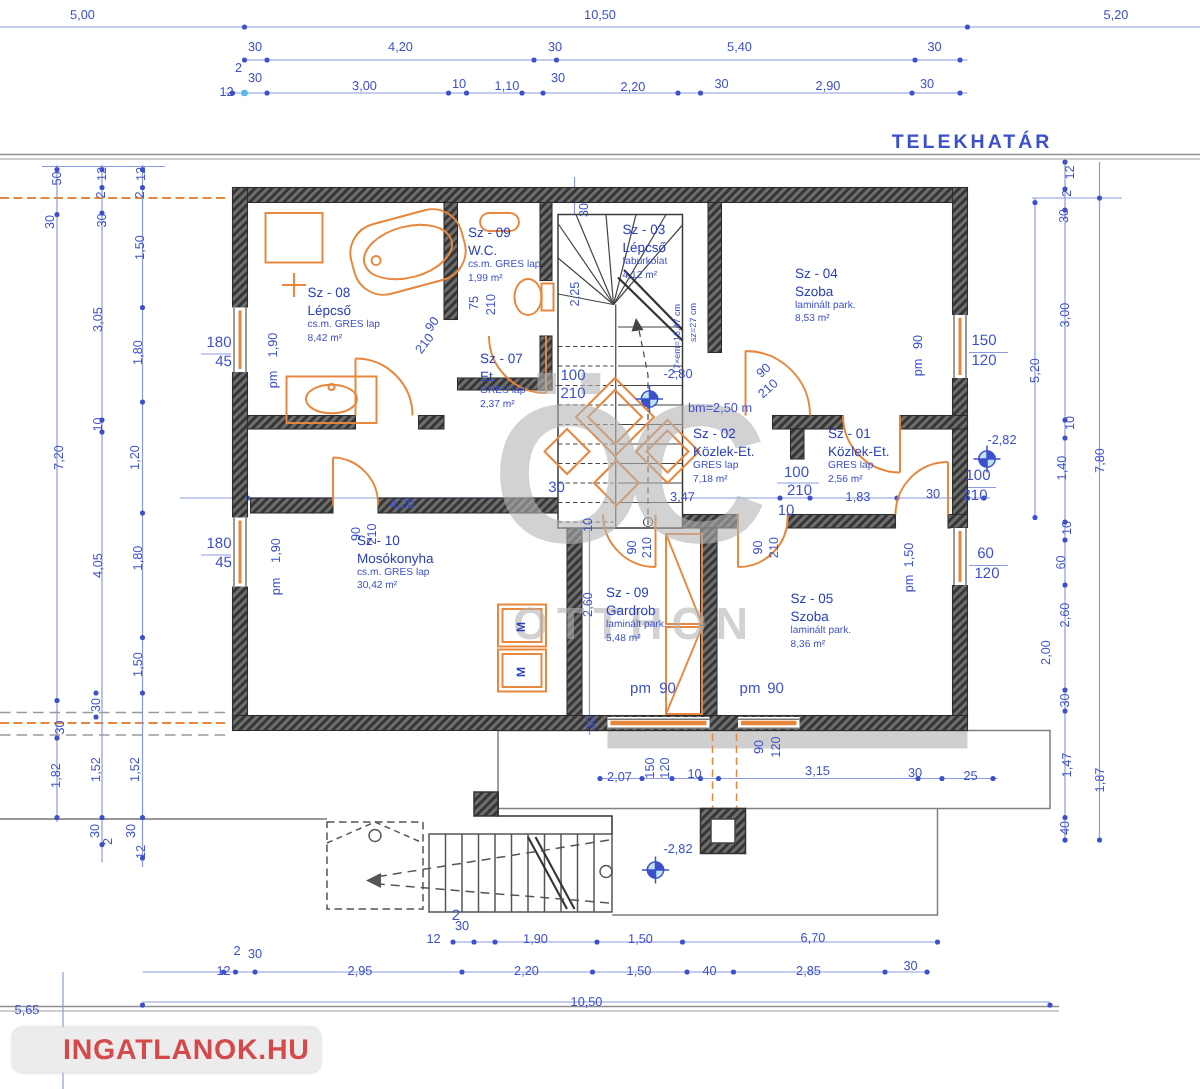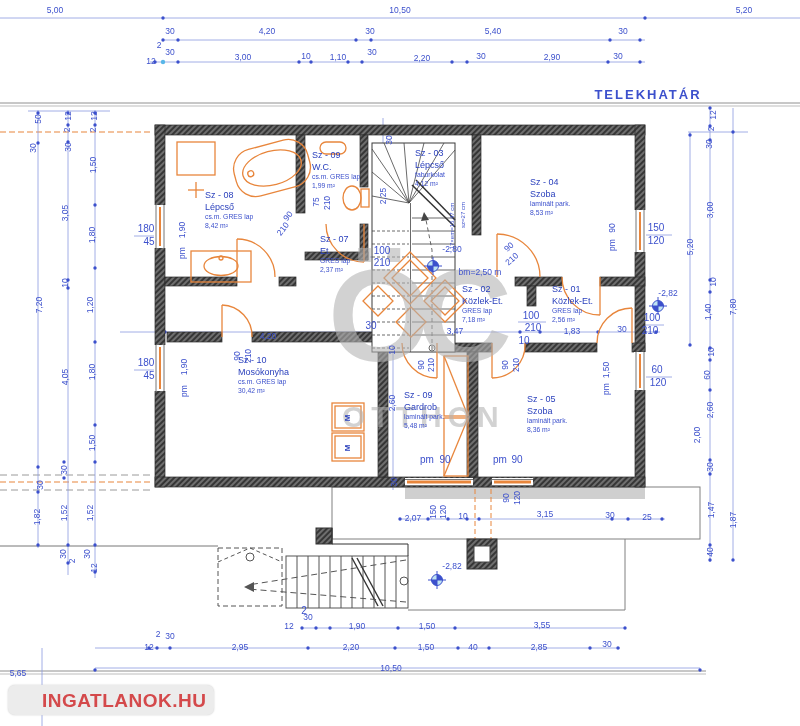--- a/index.html
+++ b/index.html
@@ -528,21 +528,21 @@
       <span class="lbl" style="left: 463px; top: 516px; transform: translate(-50%, -50%);">10</span>
       <span class="lbl" style="left: 545px; top: 514px; transform: translate(-50%, -50%);">3,15</span>
       <span class="lbl" style="left: 610px; top: 515px; transform: translate(-50%, -50%);">30</span>
       <span class="lbl" style="left: 647px; top: 517px; transform: translate(-50%, -50%);">25</span>
       <span class="lbl m" style="left: 348px; top: 418px; transform: translate(-50%, -50%) rotate(-90deg);">M</span>
       <span class="lbl m" style="left: 348px; top: 448px; transform: translate(-50%, -50%) rotate(-90deg);">M</span>
       <span class="lbl" style="left: 308px; top: 617px; transform: translate(-50%, -50%);">30</span>
       <span class="lbl" style="left: 289px; top: 626px; transform: translate(-50%, -50%);">12</span>
       <span class="lbl" style="left: 357px; top: 626px; transform: translate(-50%, -50%);">1,90</span>
       <span class="lbl" style="left: 427px; top: 626px; transform: translate(-50%, -50%);">1,50</span>
-      <span class="lbl" style="left: 542px; top: 625px; transform: translate(-50%, -50%);">3,55</span>
+      <span class="lbl" style="left: 542px; top: 625px; transform: translate(-50%, -50%);">6,70</span>
       <span class="lbl" style="left: 158px; top: 634px; transform: translate(-50%, -50%);">2</span>
       <span class="lbl" style="left: 170px; top: 636px; transform: translate(-50%, -50%);">30</span>
       <span class="lbl" style="left: 149px; top: 647px; transform: translate(-50%, -50%);">12</span>
       <span class="lbl" style="left: 240px; top: 647px; transform: translate(-50%, -50%);">2,95</span>
       <span class="lbl" style="left: 351px; top: 647px; transform: translate(-50%, -50%);">2,20</span>
       <span class="lbl" style="left: 426px; top: 647px; transform: translate(-50%, -50%);">1,50</span>
       <span class="lbl" style="left: 473px; top: 647px; transform: translate(-50%, -50%);">40</span>
       <span class="lbl" style="left: 539px; top: 647px; transform: translate(-50%, -50%);">2,85</span>
       <span class="lbl" style="left: 607px; top: 644px; transform: translate(-50%, -50%);">30</span>
       <span class="lbl" style="left: 391px; top: 668px; transform: translate(-50%, -50%);">10,50</span>

